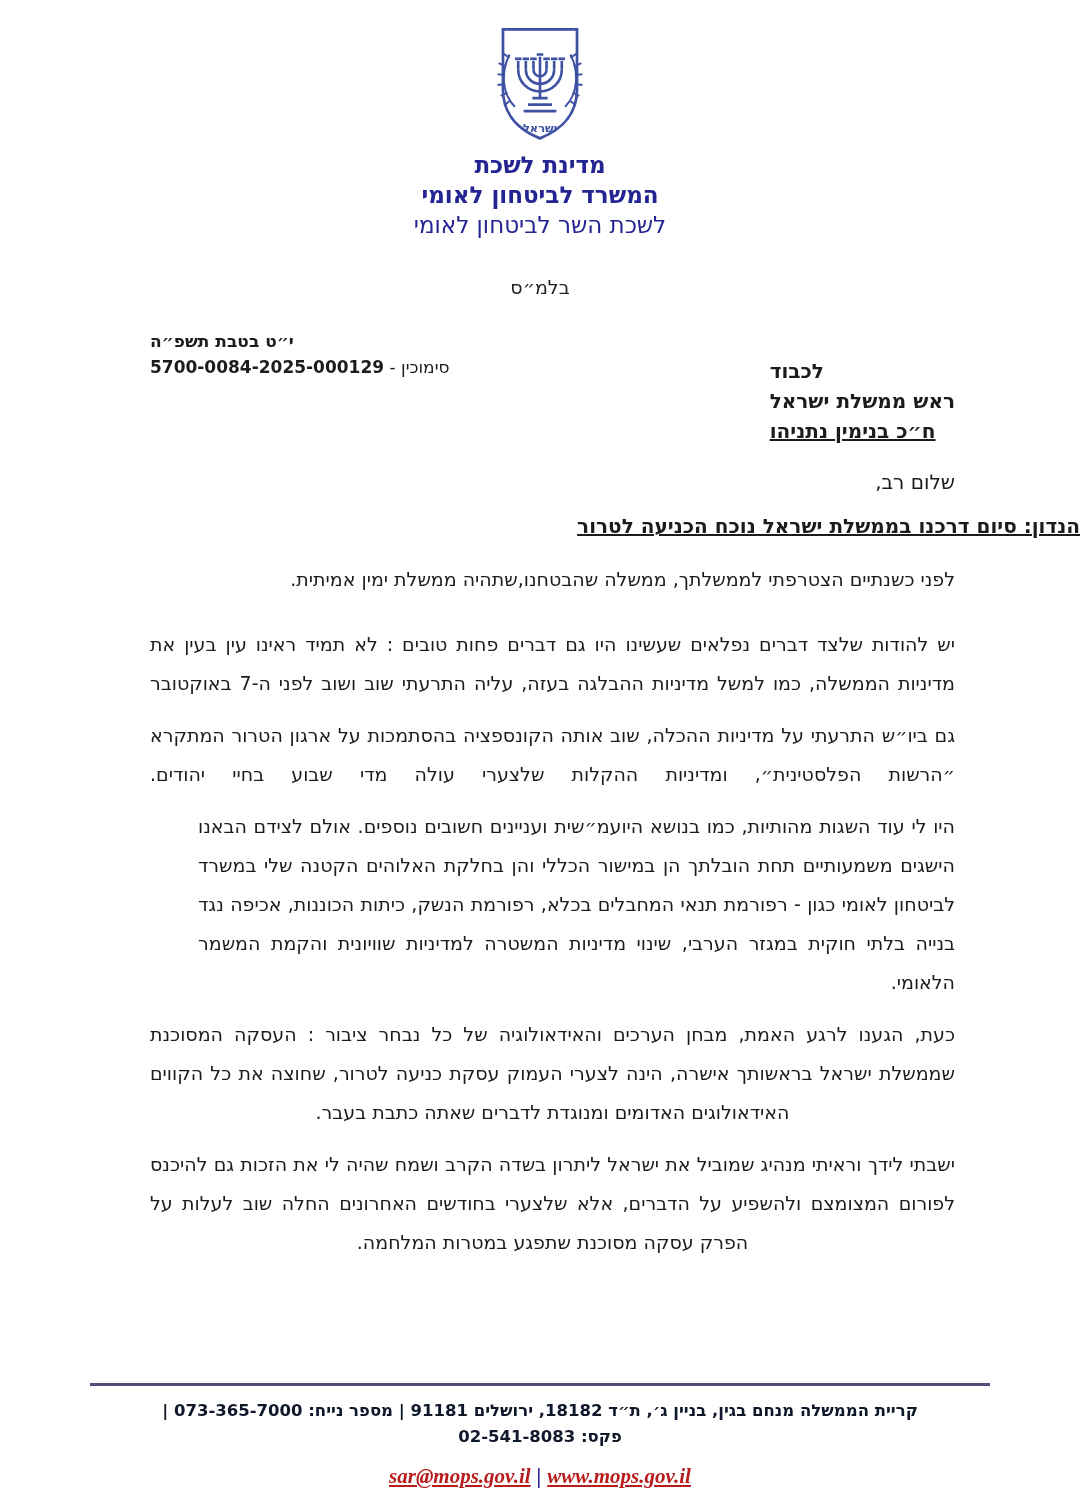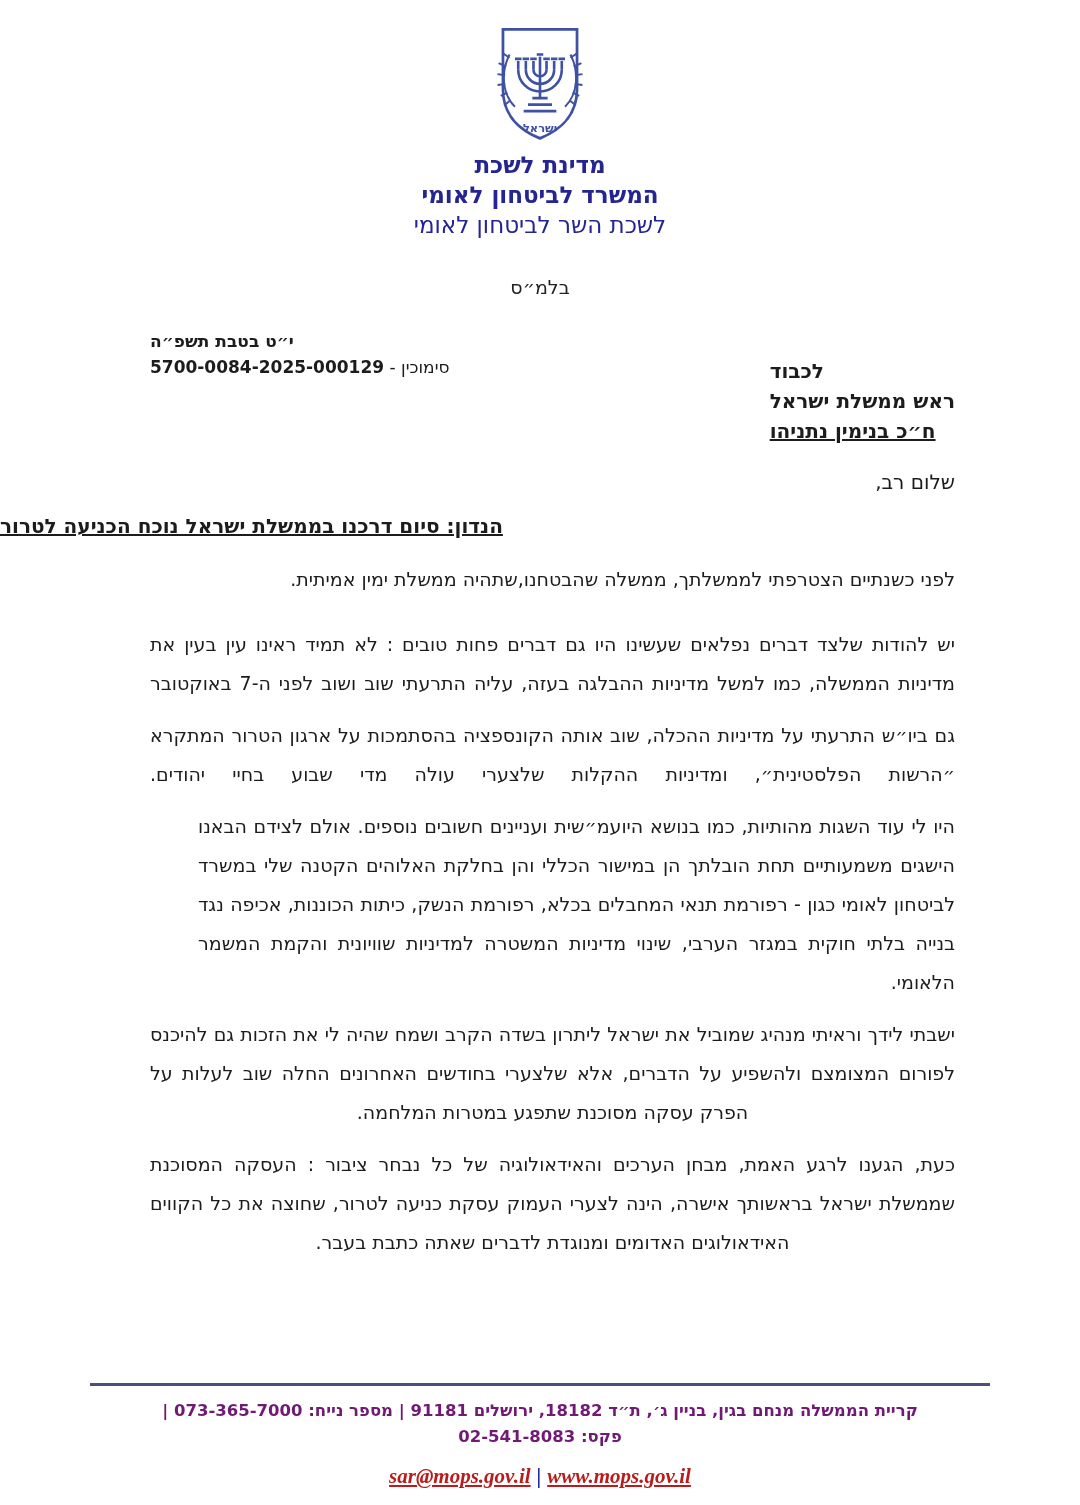--- a/index.html
+++ b/index.html
@@ -27,41 +27,41 @@
     margin: 30px 125px 0 150px;
   }
   .recipient { text-align: left; font-weight: bold; font-size: 20px; line-height: 30px; margin-top: 28px; }
   .recipient .underline { text-decoration: underline; }
   .date-block { text-align: left; direction: rtl; font-size: 17px; line-height: 26px; }
   .date-block .bold { font-weight: bold; }
 
   
   .greeting { margin: 24px 125px 0 150px; font-size: 20px; }
   .subject {
-    text-align: left; margin-top: 20px;
+    text-align: right; margin-top: 20px;
     font-size: 20px; font-weight: bold; text-decoration: underline;
   }
   .letter-body { margin: 22px 125px 0 150px; }
   .para {
     font-size: 19px; line-height: 39px;
     text-align: justify;
     margin-bottom: 13px;
   }
   .para.single { text-align: right; margin-bottom: 26px; }
   .para.last-justify { text-align-last: justify; }
   .para.last-right   { text-align-last: right; margin-left: 48px; }
   .para.last-left    { text-align-last: left; }
   .para.last-center  { text-align-last: center; }
   .para.no-gap { margin-bottom: 0; }
 
   
   .footer { position: absolute; left: 0; right: 0; bottom: 0; padding-bottom: 16px; }
   .footer-divider { margin: 0 90px; border-top: 3px solid #4e4e7c; }
   .footer-address {
-    text-align: center; color: #701a75; font-weight: bold;
+    text-align: center; color: #0f172a; font-weight: bold;
     font-size: 16.5px; line-height: 26px;
   }
   .footer-address.first { margin-top: 12px; }
   .footer-links {
     margin-top: 14px; text-align: center;
     font-family: "Liberation Serif", "DejaVu Serif", serif;
     font-weight: bold; font-size: 21px; color: #101095;
     direction: ltr;
   }
   .footer-links a { color: #b91c1c; text-decoration: underline; cursor: pointer; font-style: italic; }
@@ -118,22 +118,22 @@
 
   <div class="greeting">שלום רב,</div>
 
   <div class="subject">הנדון: סיום דרכנו בממשלת ישראל נוכח הכניעה לטרור</div>
 
   <div class="letter-body">
     <p class="para single">לפני כשנתיים הצטרפתי לממשלתך, ממשלה שהבטחנו,שתהיה ממשלת ימין אמיתית.</p>
     <p class="para last-justify">יש להודות שלצד דברים נפלאים שעשינו היו גם דברים פחות טובים : לא תמיד ראינו עין בעין את מדיניות הממשלה, כמו למשל מדיניות ההבלגה בעזה, עליה התרעתי שוב ושוב לפני ה-7 באוקטובר</p>
     <p class="para last-justify">גם ביו״ש התרעתי על מדיניות ההכלה, שוב אותה הקונספציה בהסתמכות על ארגון הטרור המתקרא ״הרשות הפלסטינית״, ומדיניות ההקלות שלצערי עולה מדי שבוע בחיי יהודים.</p>
     <p class="para last-right">היו לי עוד השגות מהותיות, כמו בנושא היועמ״שית ועניינים חשובים נוספים. אולם לצידם הבאנו הישגים משמעותיים תחת הובלתך הן במישור הכללי והן בחלקת האלוהים הקטנה שלי במשרד לביטחון לאומי כגון - רפורמת תנאי המחבלים בכלא, רפורמת הנשק, כיתות הכוננות, אכיפה נגד בנייה בלתי חוקית במגזר הערבי, שינוי מדיניות המשטרה למדיניות שוויונית והקמת המשמר הלאומי.</p>
+    <p class="para last-center">כעת, הגענו לרגע האמת, מבחן הערכים והאידאולוגיה של כל נבחר ציבור : העסקה המסוכנת שממשלת ישראל בראשותך אישרה, הינה לצערי העמוק עסקת כניעה לטרור, שחוצה את כל הקווים האידאולוגים האדומים ומנוגדת לדברים שאתה כתבת בעבר.</p>
     <p class="para last-center">ישבתי לידך וראיתי מנהיג שמוביל את ישראל ליתרון בשדה הקרב ושמח שהיה לי את הזכות גם להיכנס לפורום המצומצם ולהשפיע על הדברים, אלא שלצערי בחודשים האחרונים החלה שוב לעלות על הפרק עסקה מסוכנת שתפגע במטרות המלחמה.</p>
-    <p class="para last-center">כעת, הגענו לרגע האמת, מבחן הערכים והאידאולוגיה של כל נבחר ציבור : העסקה המסוכנת שממשלת ישראל בראשותך אישרה, הינה לצערי העמוק עסקת כניעה לטרור, שחוצה את כל הקווים האידאולוגים האדומים ומנוגדת לדברים שאתה כתבת בעבר.</p>
   </div>
 
   <div class="footer">
     <div class="footer-divider"></div>
     <div class="footer-address first">קריית הממשלה מנחם בגין, בניין ג׳, ת״ד 18182, ירושלים 91181 | מספר נייח: 073-365-7000 |</div>
     <div class="footer-address">פקס: 02-541-8083</div>
     <div class="footer-links">
       <a>sar@mops.gov.il</a><span class="sep">|</span><a>www.mops.gov.il</a>
     </div>
   </div>

